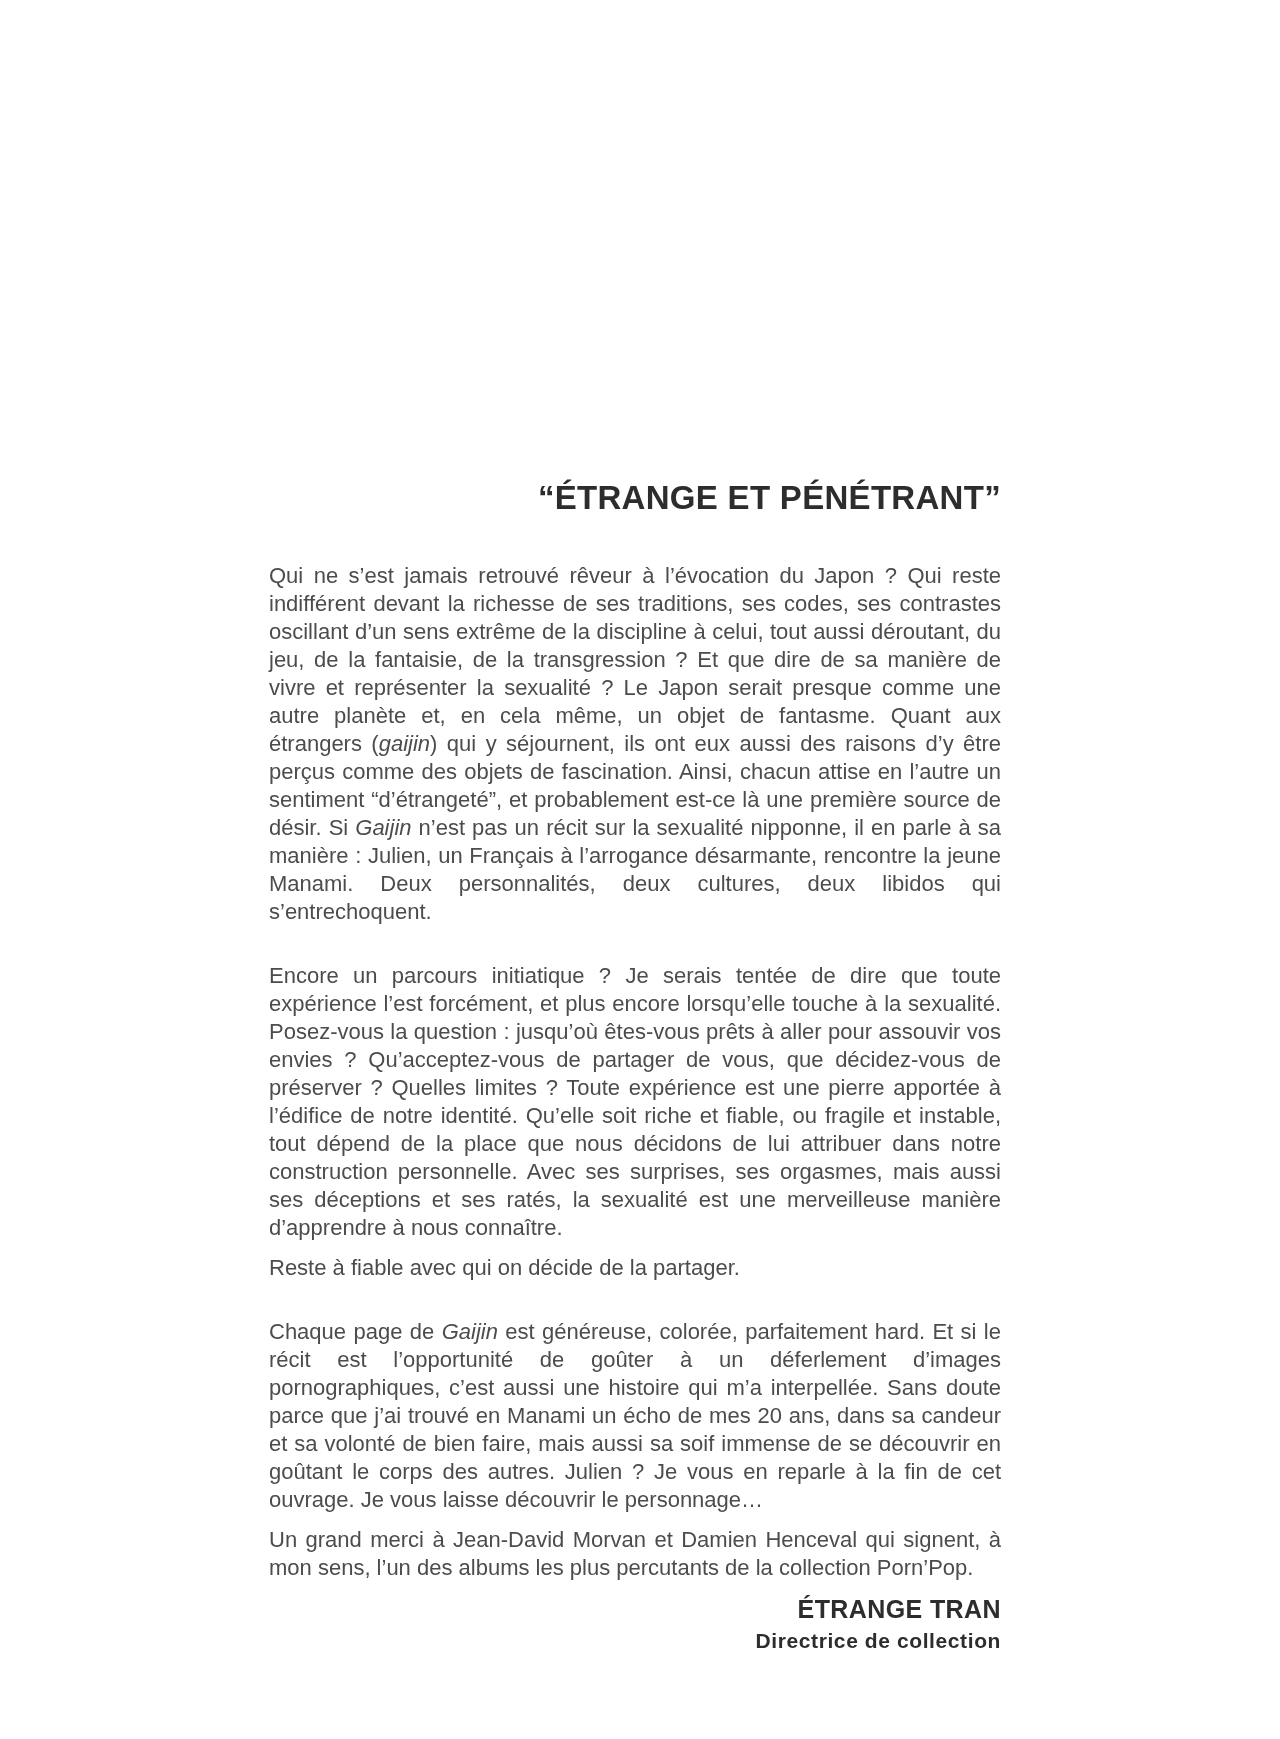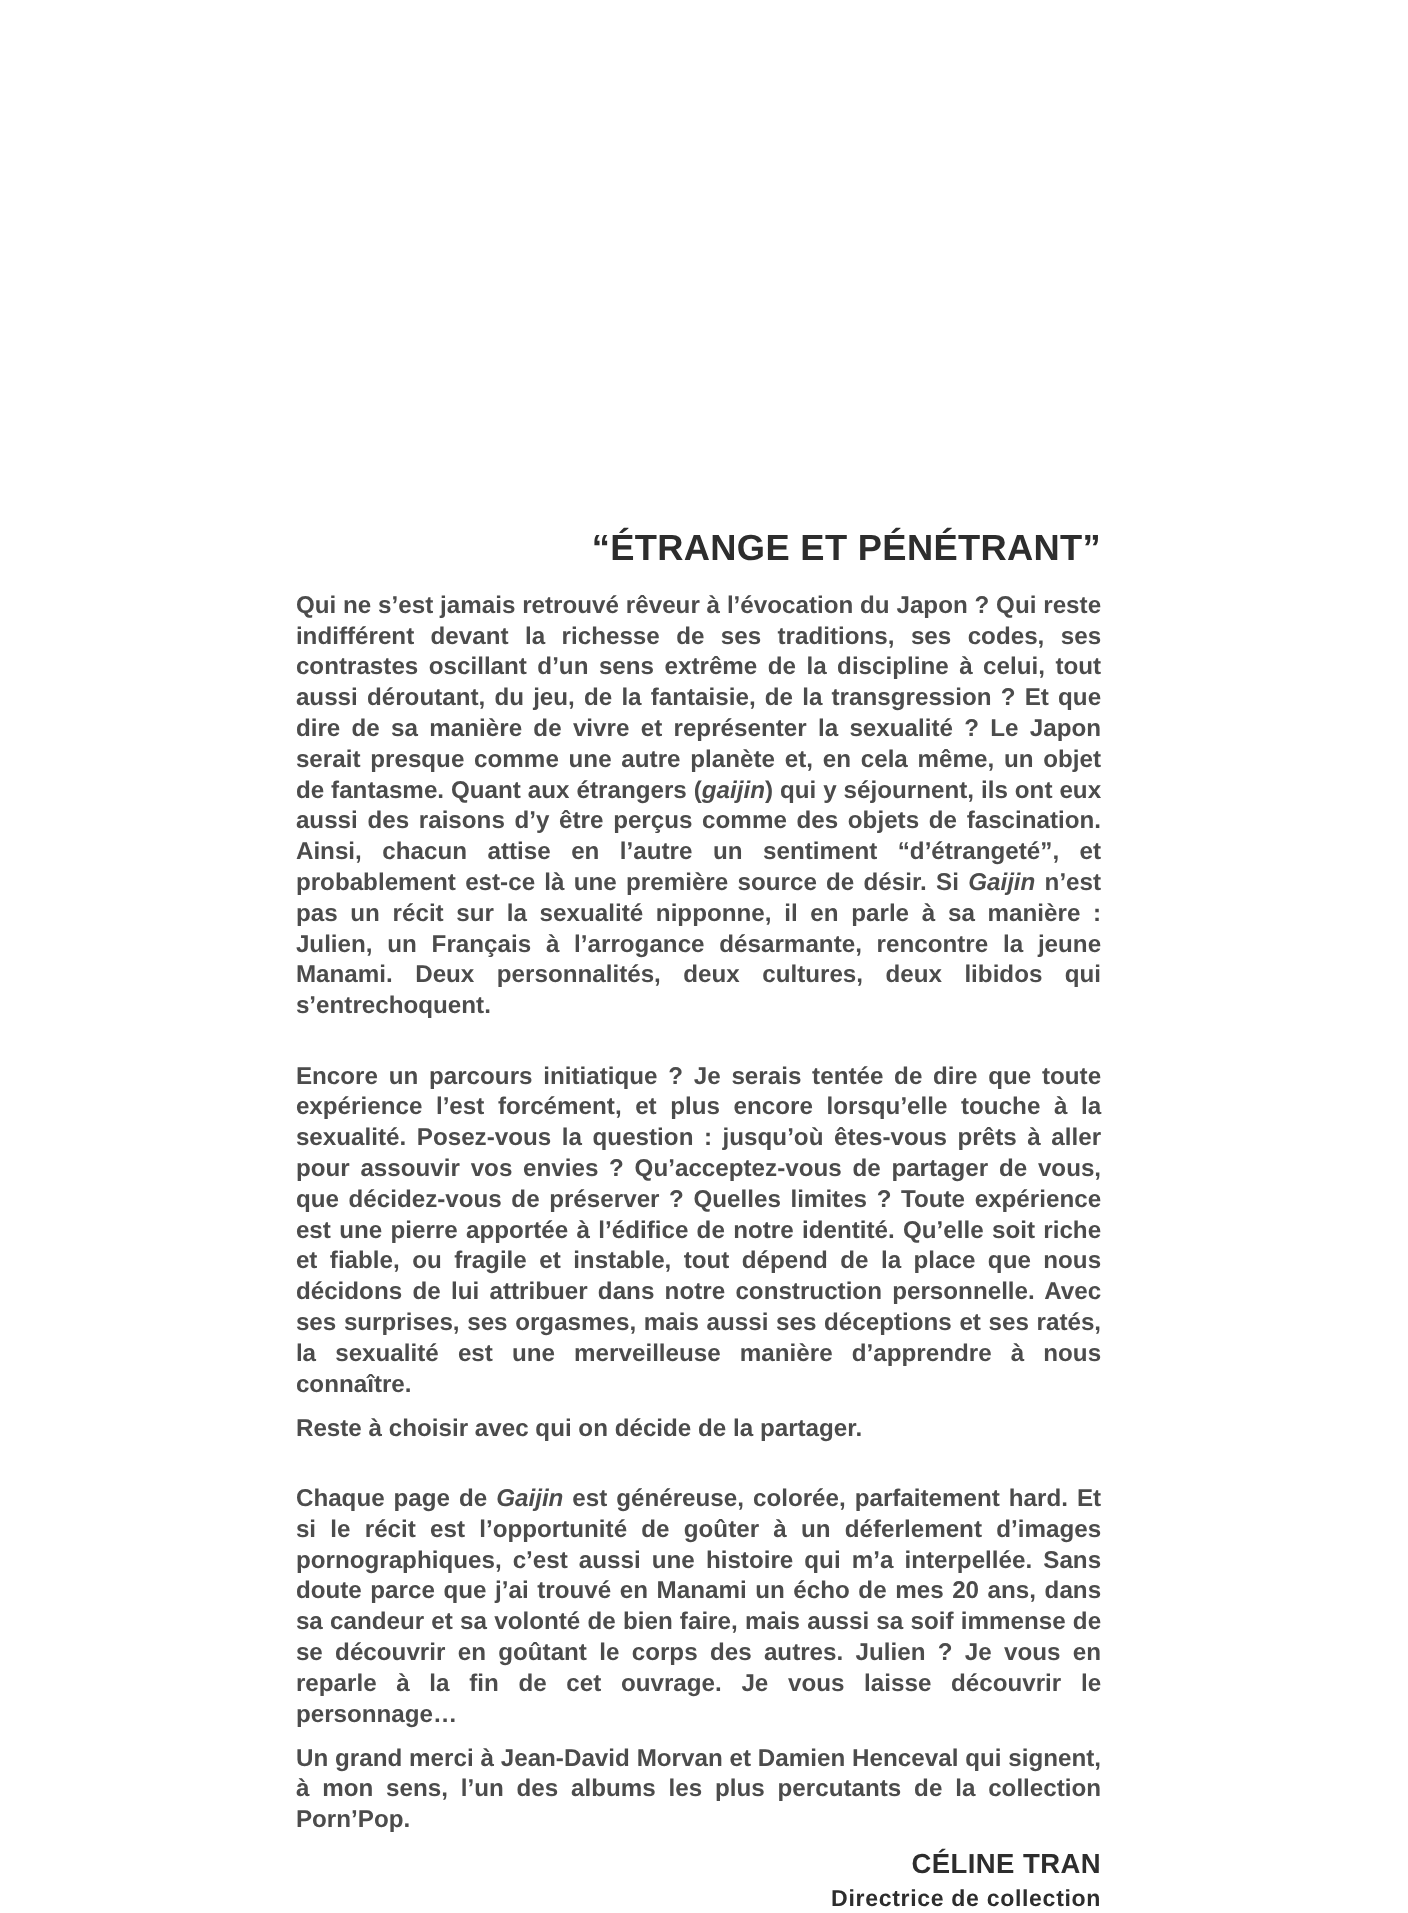--- a/index.html
+++ b/index.html
@@ -22,26 +22,26 @@
     margin: 0;
     padding-top: 480px;
     text-align: right;
     font-size: 33px;
     line-height: 36px;
     font-weight: 700;
     letter-spacing: 0.3px;
     color: #2d2d2d;
   }
   .body-text {
-    margin-top: 20px;
+    margin-top: 46px;
     font-size: 22px;
     line-height: 28px;
     color: #4c4c4c;
     text-align: justify;
-    font-weight: 700;
+    font-weight: 400;
   }
   .para {
     margin: 0 0 12px 0;
   }
   .para.group-start {
     margin-top: 36px;
   }
   .para .it {
     font-style: italic;
   }
@@ -67,23 +67,23 @@
 </head>
 <body>
 
 <div class="page">
 
   <h1 class="title">“ÉTRANGE ET PÉNÉTRANT”</h1>
 
   <div class="body-text">
     <p class="para"><span>Qui ne s’est jamais retrouvé rêveur à l’évocation du Japon ? Qui reste indifférent devant la richesse de ses traditions, ses codes, ses contrastes oscillant d’un sens extrême de la discipline à celui, tout aussi déroutant, du jeu, de la fantaisie, de la transgression ? Et que dire de sa manière de vivre et représenter la sexualité ? Le Japon serait presque comme une autre planète et, en cela même, un objet de fantasme. Quant aux étrangers (</span><span class="it">gaijin</span><span>) qui y séjournent, ils ont eux aussi des raisons d’y être perçus comme des objets de fascination. Ainsi, chacun attise en l’autre un sentiment “d’étrangeté”, et probablement est-ce là une première source de désir. Si </span><span class="it">Gaijin</span><span> n’est pas un récit sur la sexualité nipponne, il en parle à sa manière : Julien, un Français à l’arrogance désarmante, rencontre la jeune Manami. Deux personnalités, deux cultures, deux libidos qui s’entrechoquent.</span></p>
     <p class="para group-start"><span>Encore un parcours initiatique ? Je serais tentée de dire que toute expérience l’est forcément, et plus encore lorsqu’elle touche à la sexualité. Posez-vous la question : jusqu’où êtes-vous prêts à aller pour assouvir vos envies ? Qu’acceptez-vous de partager de vous, que décidez-vous de préserver ? Quelles limites ? Toute expérience est une pierre apportée à l’édifice de notre identité. Qu’elle soit riche et fiable, ou fragile et instable, tout dépend de la place que nous décidons de lui attribuer dans notre construction personnelle. Avec ses surprises, ses orgasmes, mais aussi ses déceptions et ses ratés, la sexualité est une merveilleuse manière d’apprendre à nous connaître.</span></p>
-    <p class="para"><span>Reste à choisir avec qui on décide de la partager.</span></p>
+    <p class="para"><span>Reste à fiable avec qui on décide de la partager.</span></p>
     <p class="para group-start"><span>Chaque page de </span><span class="it">Gaijin</span><span> est généreuse, colorée, parfaitement hard. Et si le récit est l’opportunité de goûter à un déferlement d’images pornographiques, c’est aussi une histoire qui m’a interpellée. Sans doute parce que j’ai trouvé en Manami un écho de mes 20 ans, dans sa candeur et sa volonté de bien faire, mais aussi sa soif immense de se découvrir en goûtant le corps des autres. Julien ? Je vous en reparle à la fin de cet ouvrage. Je vous laisse découvrir le personnage…</span></p>
     <p class="para"><span>Un grand merci à Jean-David Morvan et Damien Henceval qui signent, à mon sens, l’un des albums les plus percutants de la collection Porn’Pop.</span></p>
   </div>
 
   <div class="signature">
-    <div class="sig-name">CÉLINE TRAN</div>
+    <div class="sig-name">ÉTRANGE TRAN</div>
     <div class="sig-role">Directrice de collection</div>
   </div>
 
 </div>
 
 </body></html>

